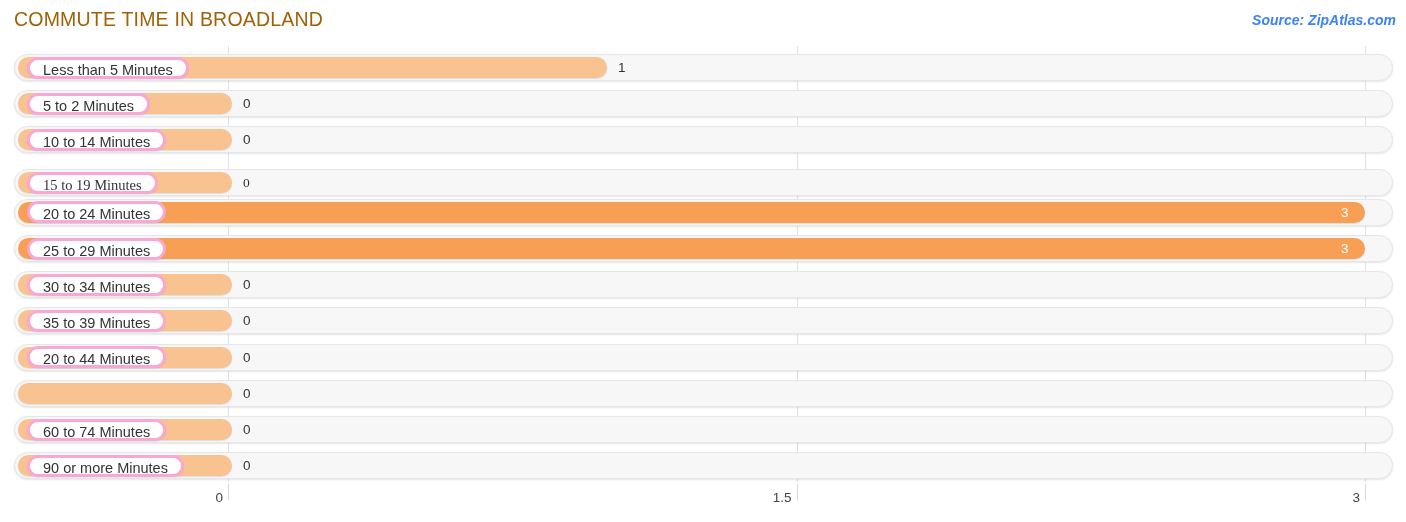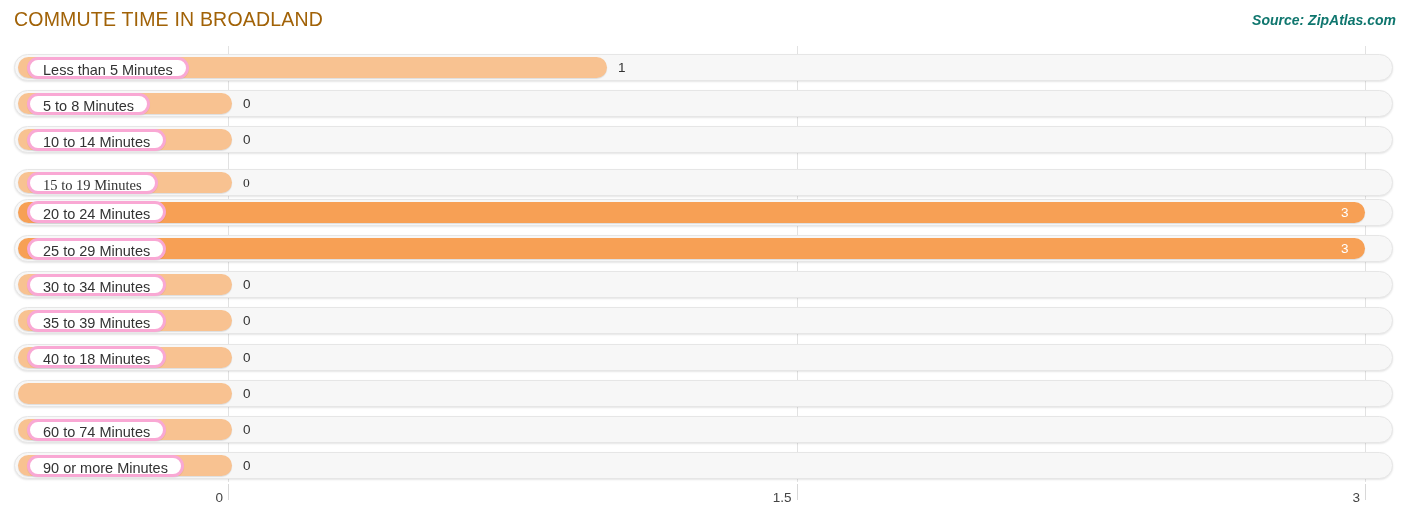--- a/index.html
+++ b/index.html
@@ -33,21 +33,21 @@
     color: #a16207;
     white-space: nowrap;
   }
   #source-credit {
     position: absolute;
     right: 10px;
     top: 12px;
     font-size: 14px;
     font-style: italic;
     font-weight: bold;
-    color: #0f766e;
+    color: #3b82f6;
     white-space: nowrap;
   }
 
   
   #plot-area {
     position: absolute;
     left: 0;
     top: 44px;
     width: 1406px;
     height: 440px;
@@ -174,21 +174,21 @@
   <div id="rows-wrap">
       <div class="bar-row" style="top: 10px;">
         <div class="row-track" style="background: rgb(247, 247, 247); border-color: rgb(230, 230, 230);"></div>
         <div class="bar-fill" style="width: 589px; background: rgb(248, 194, 145);"></div>
         <div class="row-label">Less than 5 Minutes</div>
         <div class="value-outside" style="left: 604px;">1</div>
       </div>
       <div class="bar-row" style="top: 46.2px;">
         <div class="row-track" style="background: rgb(247, 247, 247); border-color: rgb(230, 230, 230);"></div>
         <div class="bar-fill" style="width: 214px; background: rgb(248, 194, 145);"></div>
-        <div class="row-label">5 to 8 Minutes</div>
+        <div class="row-label">5 to 2 Minutes</div>
         <div class="value-outside" style="left: 229px;">0</div>
       </div>
       <div class="bar-row" style="top: 82.4px;">
         <div class="row-track" style="background: rgb(247, 247, 247); border-color: rgb(230, 230, 230);"></div>
         <div class="bar-fill" style="width: 214px; background: rgb(248, 194, 145);"></div>
         <div class="row-label">10 to 14 Minutes</div>
         <div class="value-outside" style="left: 229px;">0</div>
       </div>
       <div class="bar-row" style="top: 125px; font-family: Liberation Serif, serif;">
         <div class="row-track" style="background: rgb(247, 247, 247); border-color: rgb(230, 230, 230);"></div>
@@ -216,21 +216,21 @@
       </div>
       <div class="bar-row" style="top: 263.4px;">
         <div class="row-track" style="background: rgb(247, 247, 247); border-color: rgb(230, 230, 230);"></div>
         <div class="bar-fill" style="width: 214px; background: rgb(248, 194, 145);"></div>
         <div class="row-label">35 to 39 Minutes</div>
         <div class="value-outside" style="left: 229px;">0</div>
       </div>
       <div class="bar-row" style="top: 299.6px;">
         <div class="row-track" style="background: rgb(247, 247, 247); border-color: rgb(230, 230, 230);"></div>
         <div class="bar-fill" style="width: 214px; background: rgb(248, 194, 145);"></div>
-        <div class="row-label">40 to 18 Minutes</div>
+        <div class="row-label">20 to 44 Minutes</div>
         <div class="value-outside" style="left: 229px;">0</div>
       </div>
       <div class="bar-row" style="top: 335.8px;">
         <div class="row-track" style="background: rgb(247, 247, 247); border-color: rgb(230, 230, 230);"></div>
         <div class="bar-fill" style="width: 214px; background: rgb(248, 194, 145);"></div>
         <div class="value-outside" style="left: 229px;">0</div>
       </div>
       <div class="bar-row" style="top: 372px;">
         <div class="row-track" style="background: rgb(247, 247, 247); border-color: rgb(230, 230, 230);"></div>
         <div class="bar-fill" style="width: 214px; background: rgb(248, 194, 145);"></div>

